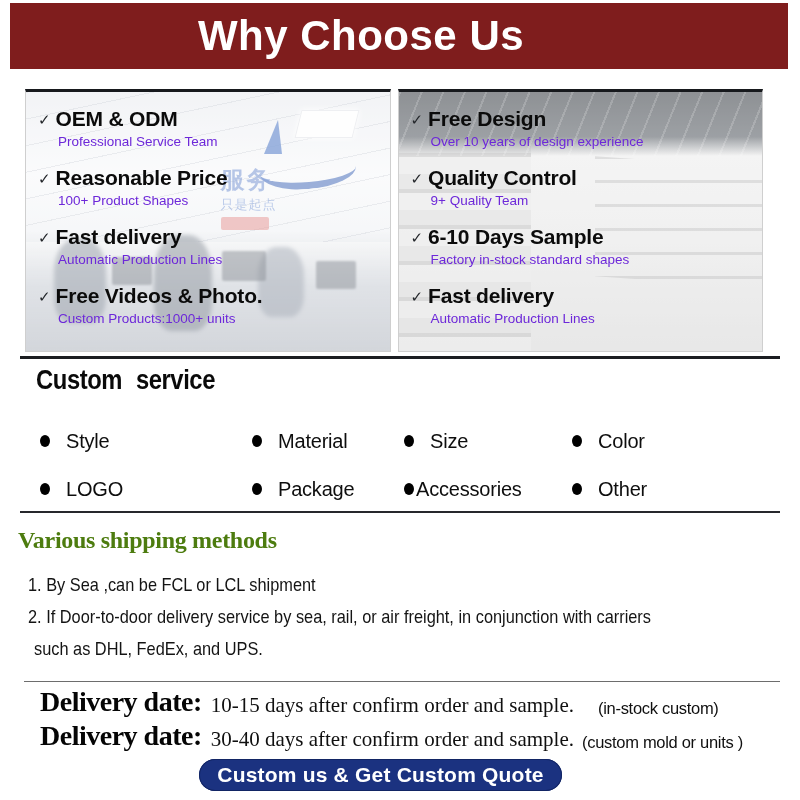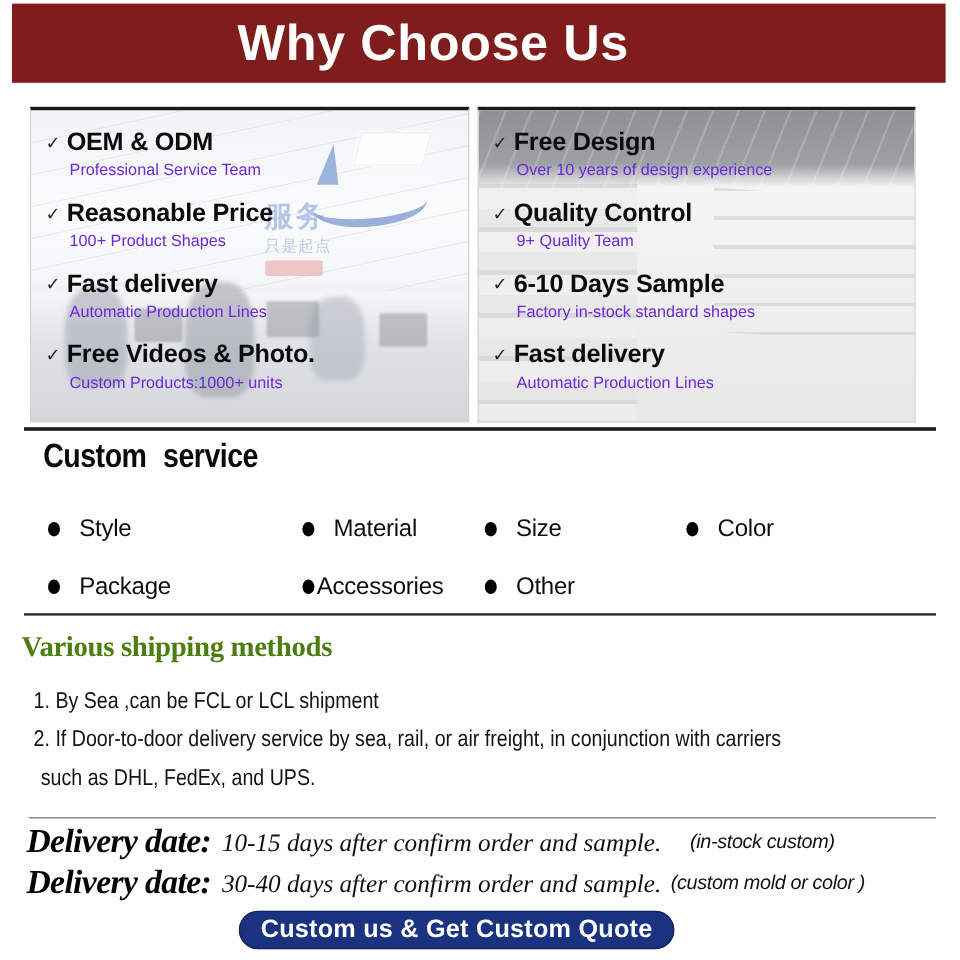--- a/index.html
+++ b/index.html
@@ -85,21 +85,21 @@
   
   .ship-title{position:absolute;top:527px;left:18px;font-family:"Liberation Serif",serif;
      font-size:24px;font-weight:700;color:#4d7c0f;letter-spacing:-0.3px;}
   .ship-line{position:absolute;left:28px;font-size:19px;color:#141414;
      transform:scaleX(.86);transform-origin:left center;white-space:nowrap;}
   .sl1{top:574px;}
   .sl2{top:606px;}
   .sl3{top:638px;left:34px;}
 
   
-  .delivery-row{position:absolute;left:22px;display:flex;align-items:center;white-space:nowrap;font-style:italic;}
+  .delivery-row{position:absolute;left:40px;display:flex;align-items:flex-end;white-space:nowrap;}
   .dr1{top:686px;}
   .dr2{top:720px;}
   .d-label{font-family:"Liberation Serif",serif;font-weight:700;font-size:28px;color:#050505;
      letter-spacing:-0.5px;}
   .d-text{font-family:"Liberation Serif",serif;font-size:21px;color:#101010;margin-left:9px;}
   .d-note{font-size:16.5px;color:#101010;letter-spacing:-0.3px;}
   .dr1 .d-note{margin-left:24px;}
   .dr2 .d-note{margin-left:8px;}
 
   
@@ -224,20 +224,24 @@
     <div class="cs-item">
       <span class="dot"></span>
       <span>Size</span>
     </div>
     <div class="cs-item">
       <span class="dot"></span>
       <span>Color</span>
     </div>
     <div class="cs-item">
       <span class="dot"></span>
+      <span>LOGO</span>
+    </div>
+    <div class="cs-item">
+      <span class="dot"></span>
       <span>Package</span>
     </div>
     <div class="cs-item tight">
       <span class="dot"></span>
       <span>Accessories</span>
     </div>
     <div class="cs-item">
       <span class="dot"></span>
       <span>Other</span>
     </div>
@@ -251,18 +255,18 @@
 
   <div class="divider div-thin"></div>
   <div class="delivery-row dr1">
     <span class="d-label">Delivery date:</span>
     <span class="d-text">10-15 days after confirm order and sample.</span>
     <span class="d-note">(in-stock custom)</span>
   </div>
   <div class="delivery-row dr2">
     <span class="d-label">Delivery date:</span>
     <span class="d-text">30-40 days after confirm order and sample.</span>
-    <span class="d-note">(custom mold or color )</span>
+    <span class="d-note">(custom mold or units )</span>
   </div>
 
   <button class="cta">Custom us &amp; Get Custom Quote</button>
 
 </div>
 
 </body></html>

